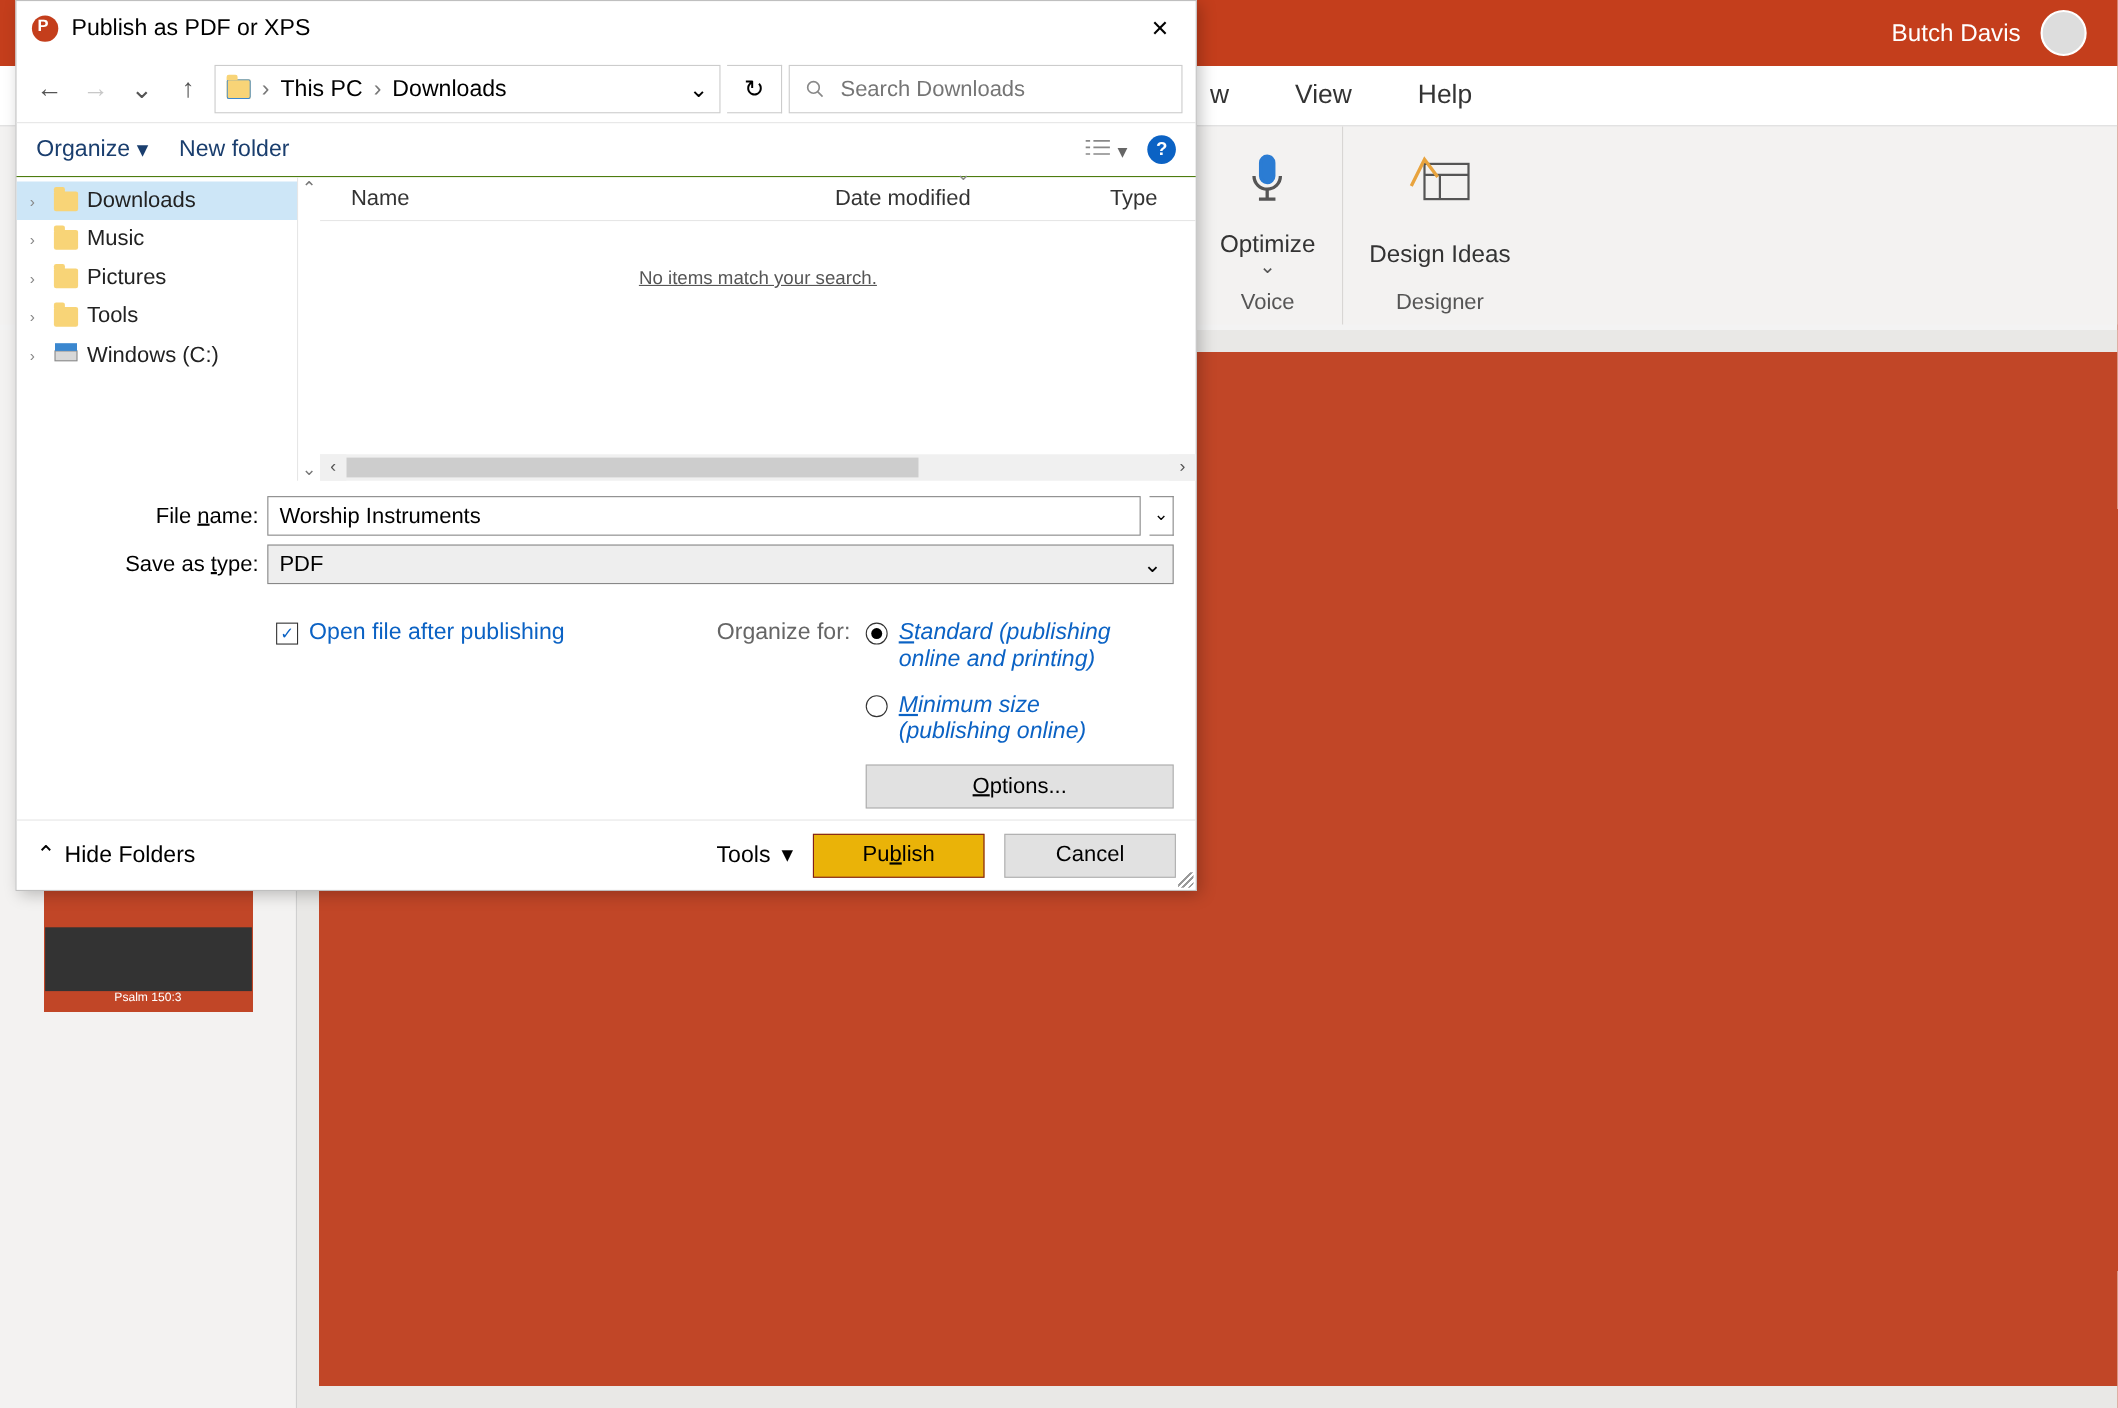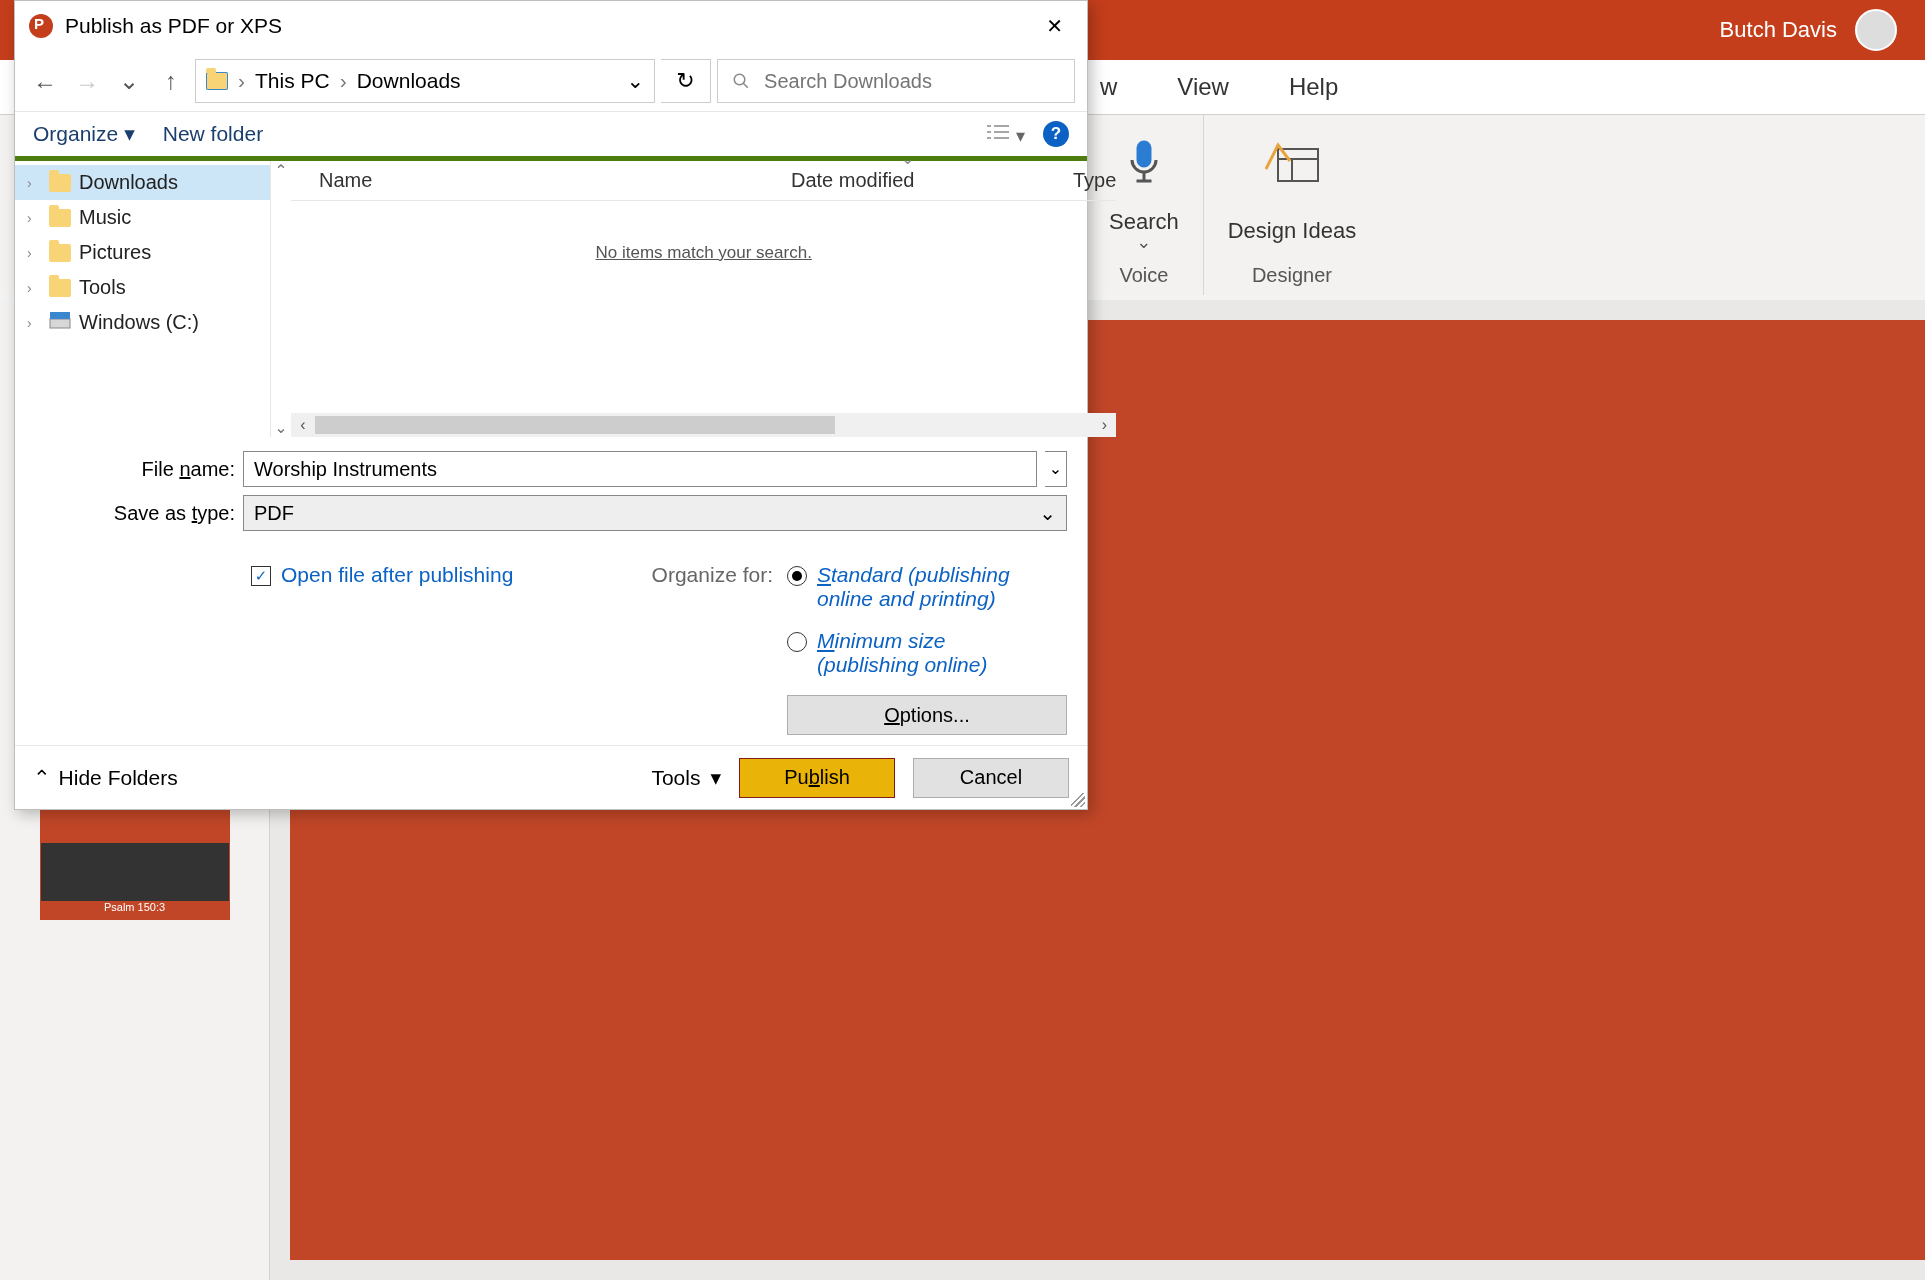--- a/index.html
+++ b/index.html
@@ -34,35 +34,35 @@
   .dlg-title .pp-icon::after { content:"P"; position:absolute; top:1px; left:5px; color:#fff; font-weight:bold; font-size:15px; }
   .dlg-close { margin-left:auto; font-size:20px; padding:4px 10px; }
   .nav-row { height:60px; display:flex; align-items:center; padding:0 12px; gap:6px; }
   .nav-btn { width:36px; height:36px; display:flex; align-items:center; justify-content:center; color:#555; font-size:24px; }
   .nav-btn.disabled { color:#c8c8c8; }
   .bcrumb-box { flex:0 0 460px; height:44px; border:1px solid #ccc; display:flex; align-items:center; padding:0 10px; gap:10px; font-size:21px;}
   .bcrumb-caret { margin-left:auto; }
   .refresh-box { width:50px; height:44px; border-top:1px solid #ccc; border-bottom:1px solid #ccc; border-right:1px solid #ccc; display:flex; align-items:center; justify-content:center; font-size:22px;}
   .search-box { flex:1; height:44px; border:1px solid #ccc; display:flex; align-items:center; padding:0 14px; gap:14px; }
   .search-box input { border:none; outline:none; font-size:20px; width:100%; color:#555; }
-  .tool-row { height:50px; display:flex; align-items:center; padding:0 18px; gap:28px; border-top:1px solid #e6e6e6; border-bottom:5px solid #4d7c0f;}
+  .tool-row { height:50px; display:flex; align-items:center; padding:0 18px; gap:28px; border-top:1px solid #e6e6e6; border-bottom:1px solid #4d7c0f;}
   .tool-link { color:#1a3e6e; font-size:21px; display:flex; align-items:center; gap:6px; }
   .tool-right { margin-left:auto; display:flex; align-items:center; gap:18px; }
   .viewopts { font-size:18px; color:#666; }
   .help-circ { width:26px; height:26px; border-radius:50%; background:#0b62c4; color:#fff; display:flex; align-items:center; justify-content:center; font-size:17px; font-weight:bold;}
 
   .explorer { flex:1; display:flex; min-height:0;}
   .tree { width:256px; border-right:1px solid #e6e6e6; overflow:auto; padding:4px 0;}
   .tree-item { display:flex; align-items:center; gap:8px; padding:6px 12px; font-size:20px; color:#222;}
   .tree-item.selected { background:#cde6f7; }
   .tree-chev { color:#888; font-size:14px; width:14px; }
   .folder-ico { width:22px; height:18px; background:#f8d477; border-radius:2px; position:relative; }
   .folder-ico::before { content:""; position:absolute; top:-4px; left:0; width:10px; height:5px; background:#f8d477; border-radius:2px 2px 0 0;}
   .list-area { flex:1; display:flex; flex-direction:column; }
-  .list-head { display:flex; height:40px; align-items:center; border-bottom:1px solid #e6e6e6; font-size:20px; color:#333; padding-left:28px;gap:32px;}
+  .list-head { display:flex; height:40px; align-items:center; border-bottom:1px solid #e6e6e6; font-size:20px; color:#333; padding-left:28px;}
   .list-head .col-name { flex:0 0 440px; }
   .list-head .col-date { flex:0 0 250px; position:relative;}
   .list-head .col-date::before { content:"⌄"; position:absolute; top:-20px; left:110px; color:#888; font-size:16px;}
   .list-body { flex:1; display:flex; align-items:flex-start; justify-content:center; padding-top:42px; color:#555; font-size:17px;text-decoration:underline;}
   .hscroll { height:24px; background:#f0f0f0; display:flex; align-items:center; }
   .hscroll .arrow { width:24px; height:24px; background:#f0f0f0; display:flex; align-items:center; justify-content:center; color:#555;}
   .hscroll .track { flex:1; height:18px; background:#f0f0f0; position:relative;}
   .hscroll .thumb2 { position:absolute; left:0; top:0; height:18px; width:520px; background:#cdcdcd;}
   .tree-scroll { width:20px; display:flex; flex-direction:column; justify-content:space-between; align-items:center; color:#777;}
   .tree-wrap { display:flex; }
@@ -111,21 +111,21 @@
 <div class="ribbon">
   <div class="rib-group">
     <div class="rib-icon">
       <svg width="36" height="50" viewBox="0 0 24 32" fill="none" stroke="#2b7cd3" stroke-width="2">
           <rect x="8" y="2" width="8" height="16" rx="4" fill="#2b7cd3"></rect>
           <path d="M4 14a8 8 0 0 0 16 0" stroke="#555"></path>
           <line x1="12" y1="22" x2="12" y2="28" stroke="#555"></line>
           <line x1="7" y1="28" x2="17" y2="28" stroke="#555"></line>
         </svg>
     </div>
-    <div class="rib-label drop-caret">Search</div>
+    <div class="rib-label drop-caret">Optimize</div>
     <div class="rib-sublabel">Voice</div>
   </div>
   <div class="rib-group" style="border-right:none;">
     <div class="rib-icon">
       <svg width="56" height="44" viewBox="0 0 56 44" fill="none" stroke="#555" stroke-width="2">
           <rect x="14" y="8" width="40" height="32"></rect>
           <line x1="14" y1="18" x2="54" y2="18"></line>
           <line x1="28" y1="18" x2="28" y2="40"></line>
           <path d="M2 28 L14 4 L26 20" stroke="#e8a33d" stroke-width="3" fill="none"></path>
         </svg>

